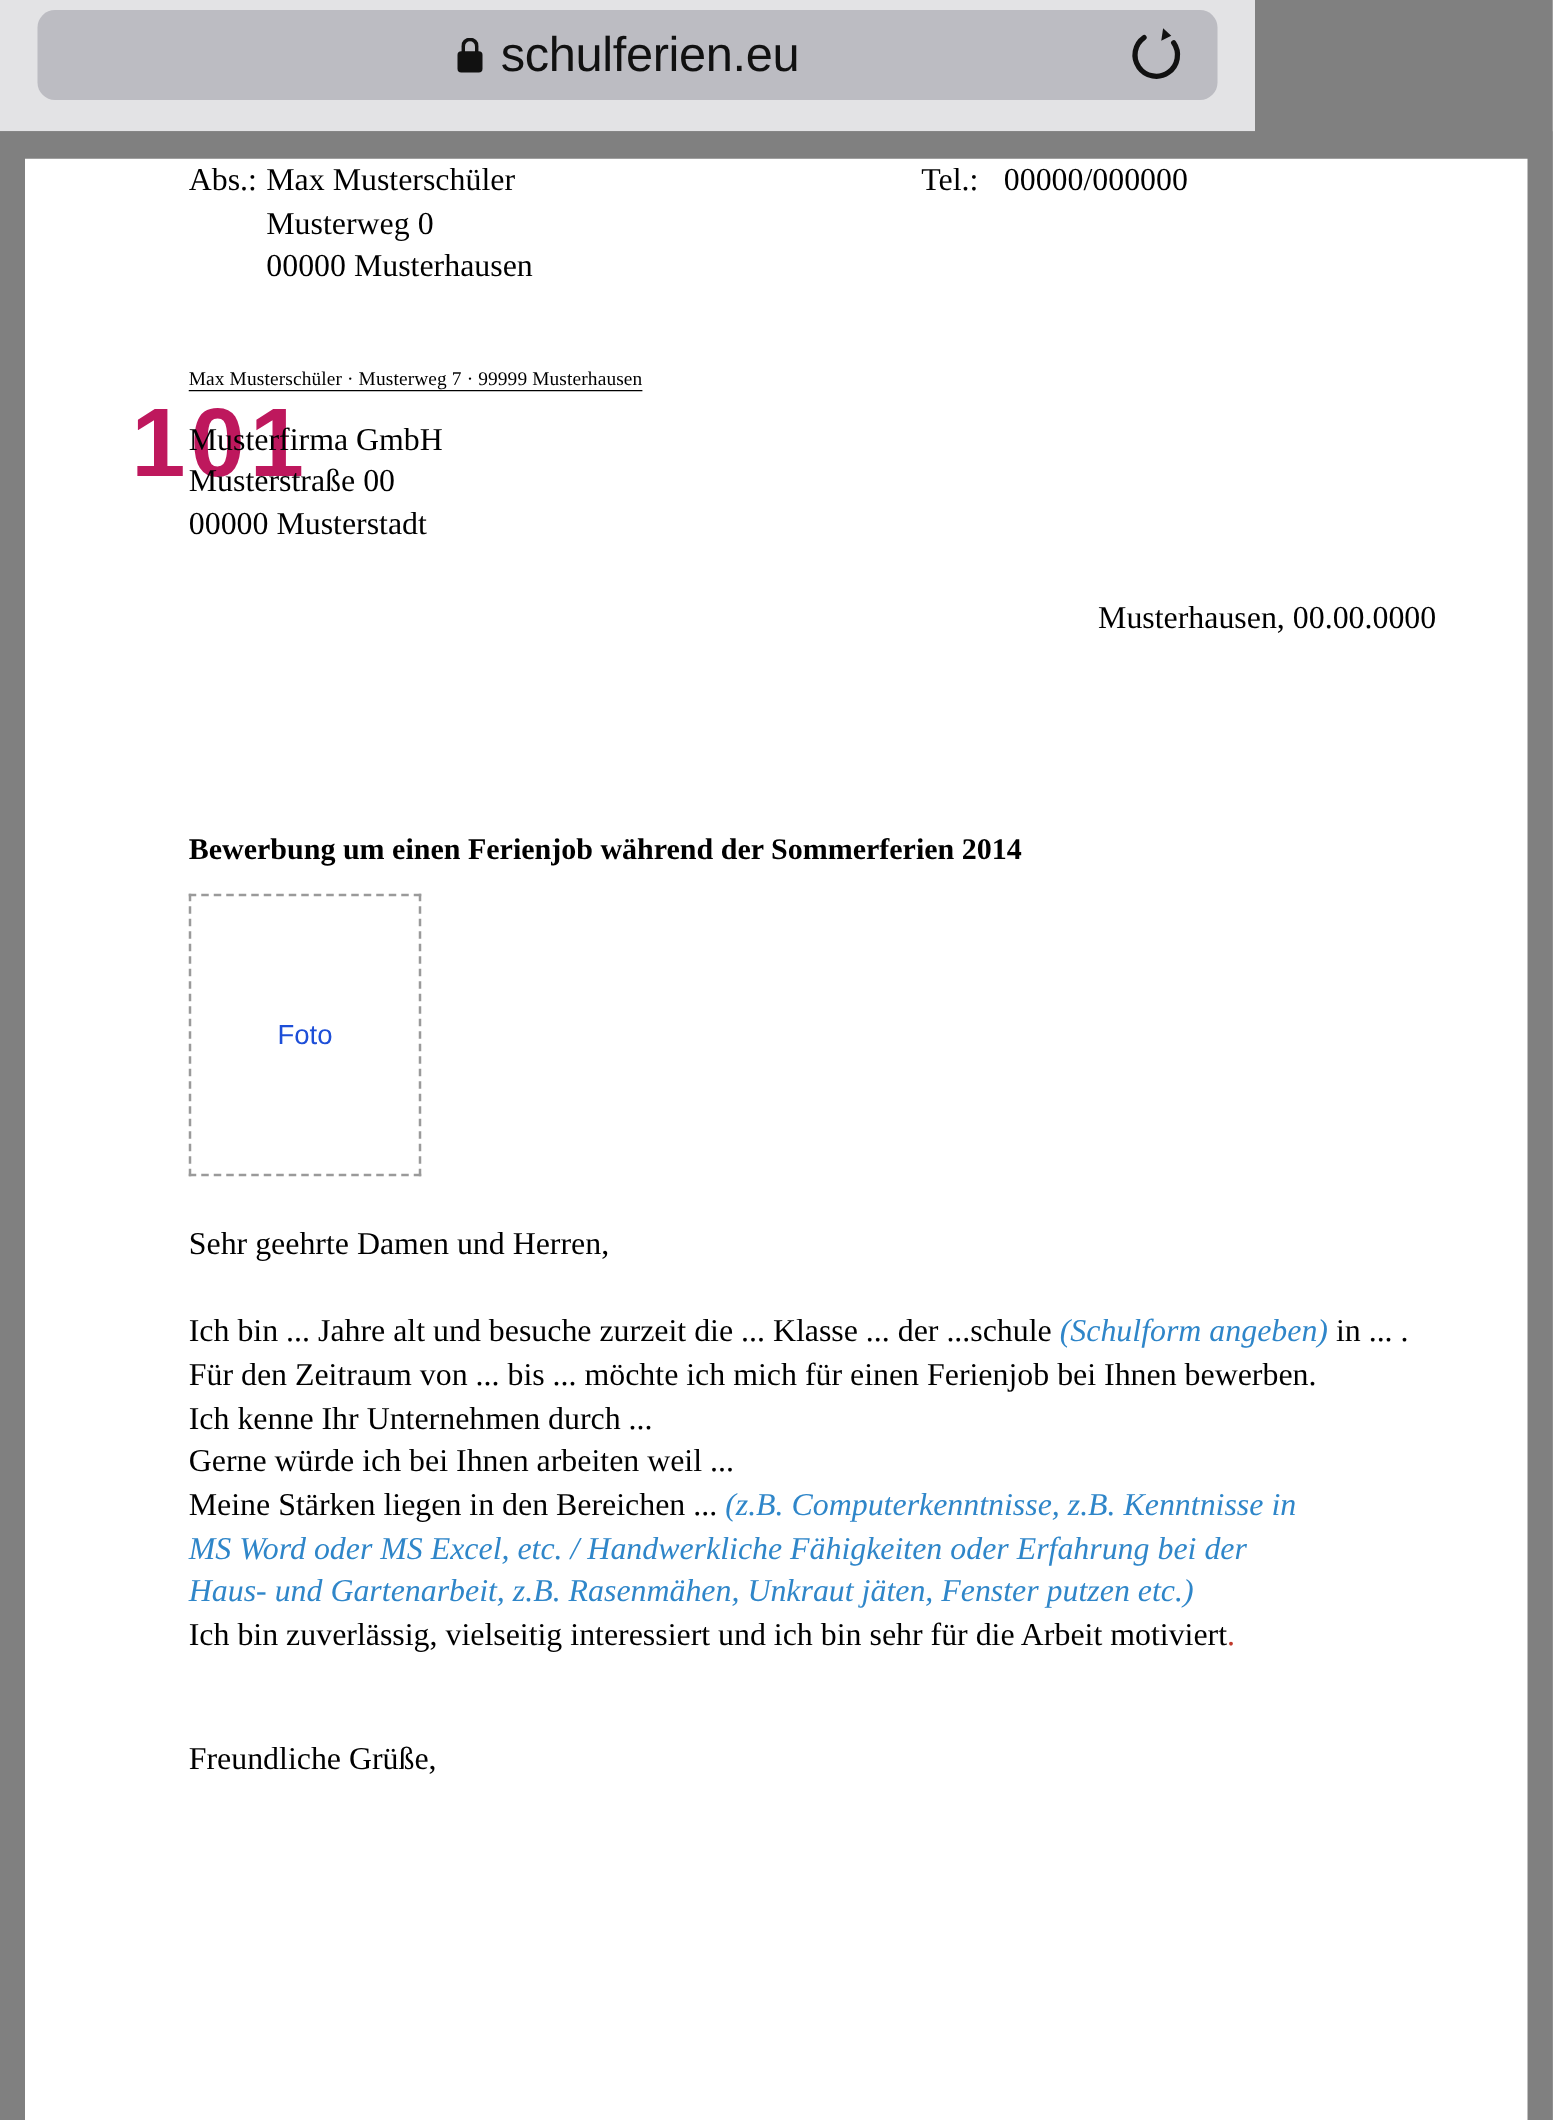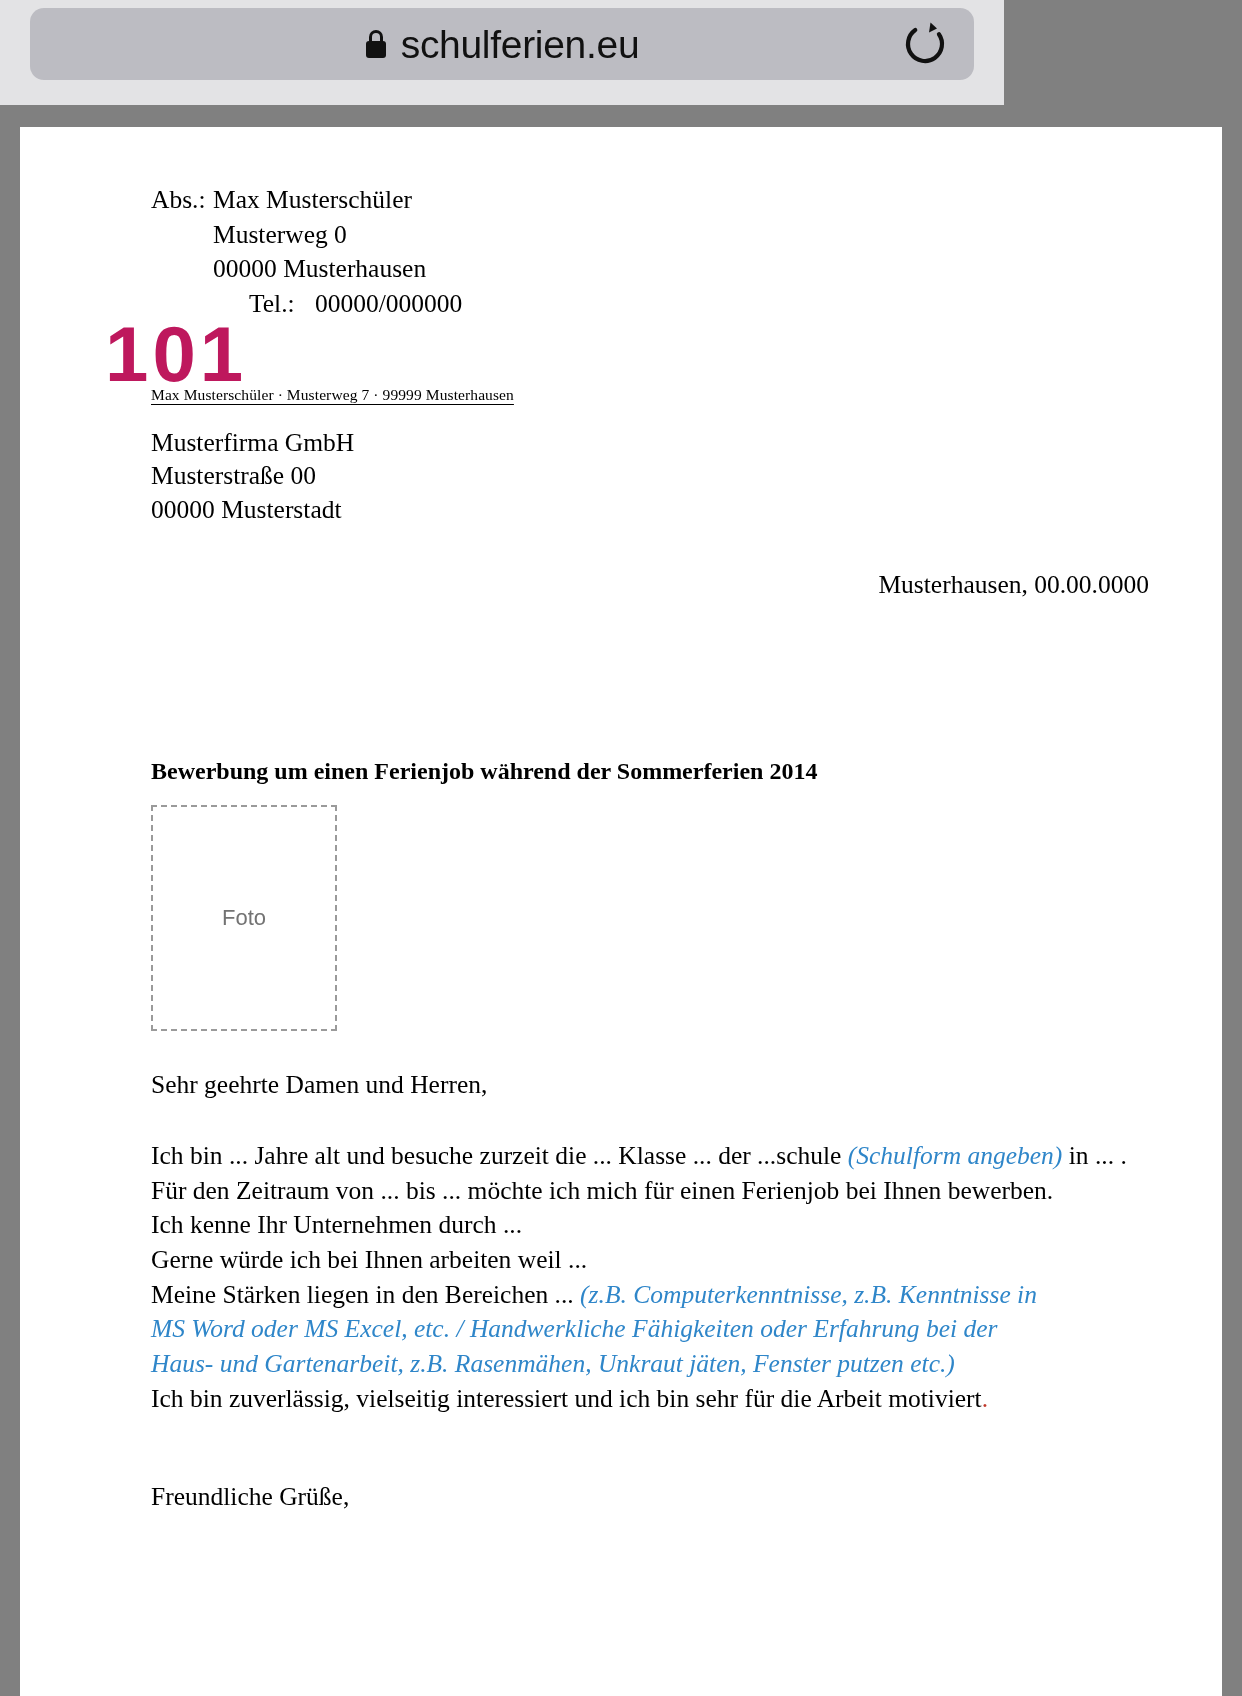--- a/index.html
+++ b/index.html
@@ -121,31 +121,29 @@
     z-index: 1;
     padding: 0 0 0 131px;
     font-size: 25.5px;
     color: #000;
     line-height: 1.36;
   }
 
   
   .sender-row {
     display: flex;
-    padding-top: 56px;
-    flex-direction: column;
   }
   .sender-left { width: 520px; }
   .sender-line { display: flex; white-space: nowrap; }
   .sender-label { width: 62px; flex: none; }
   .sender-val { }
   .tel-block {
     display: flex;
     white-space: nowrap;
-    margin-left: 98px;
+    margin-left: 66px;
   }
   .tel-label { width: 66px; flex: none; }
 
   
   .return-line {
     margin-top: 62px;
     font-size: 15.5px;
     text-decoration: underline;
     text-underline-offset: 4px;
     white-space: nowrap;
@@ -181,21 +179,21 @@
     height: 226px;
     border: 2px dashed #9a9a9a;
     box-sizing: border-box;
     display: flex;
     align-items: center;
     justify-content: center;
   }
   .photo-label {
     font-family: "Liberation Sans", "DejaVu Sans", sans-serif;
     font-size: 22px;
-    color: #737373;
+    color: #1d4ed8;
   }
 
   
   .salutation { margin-top: 37px; }
   .para-main {
     margin-top: 36px;
     width: 905px;
   }
   .para-main .ln { white-space: nowrap; }
   .para-main .wrapline { white-space: normal; }

